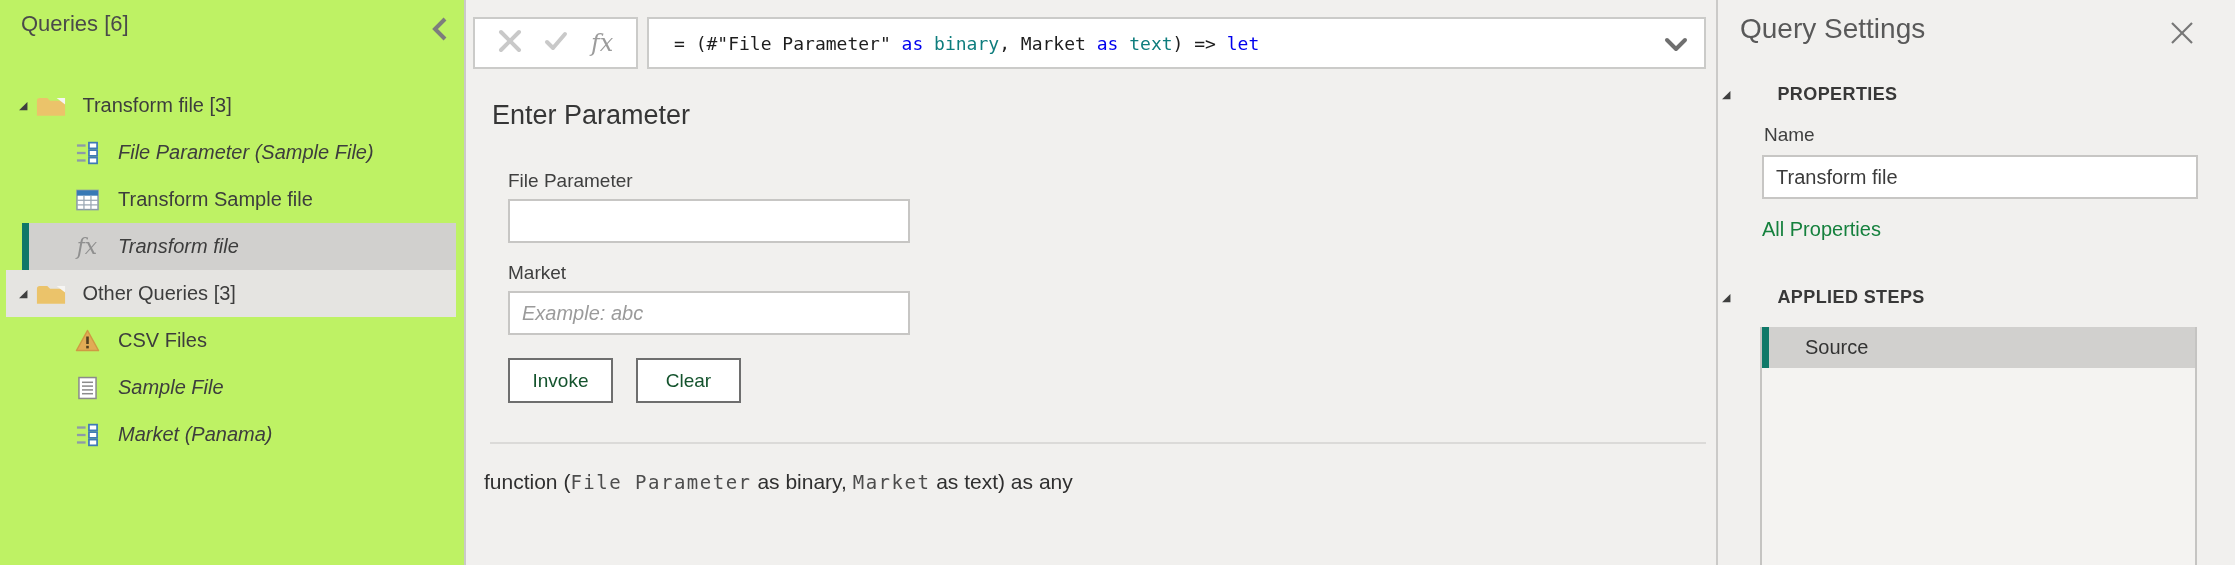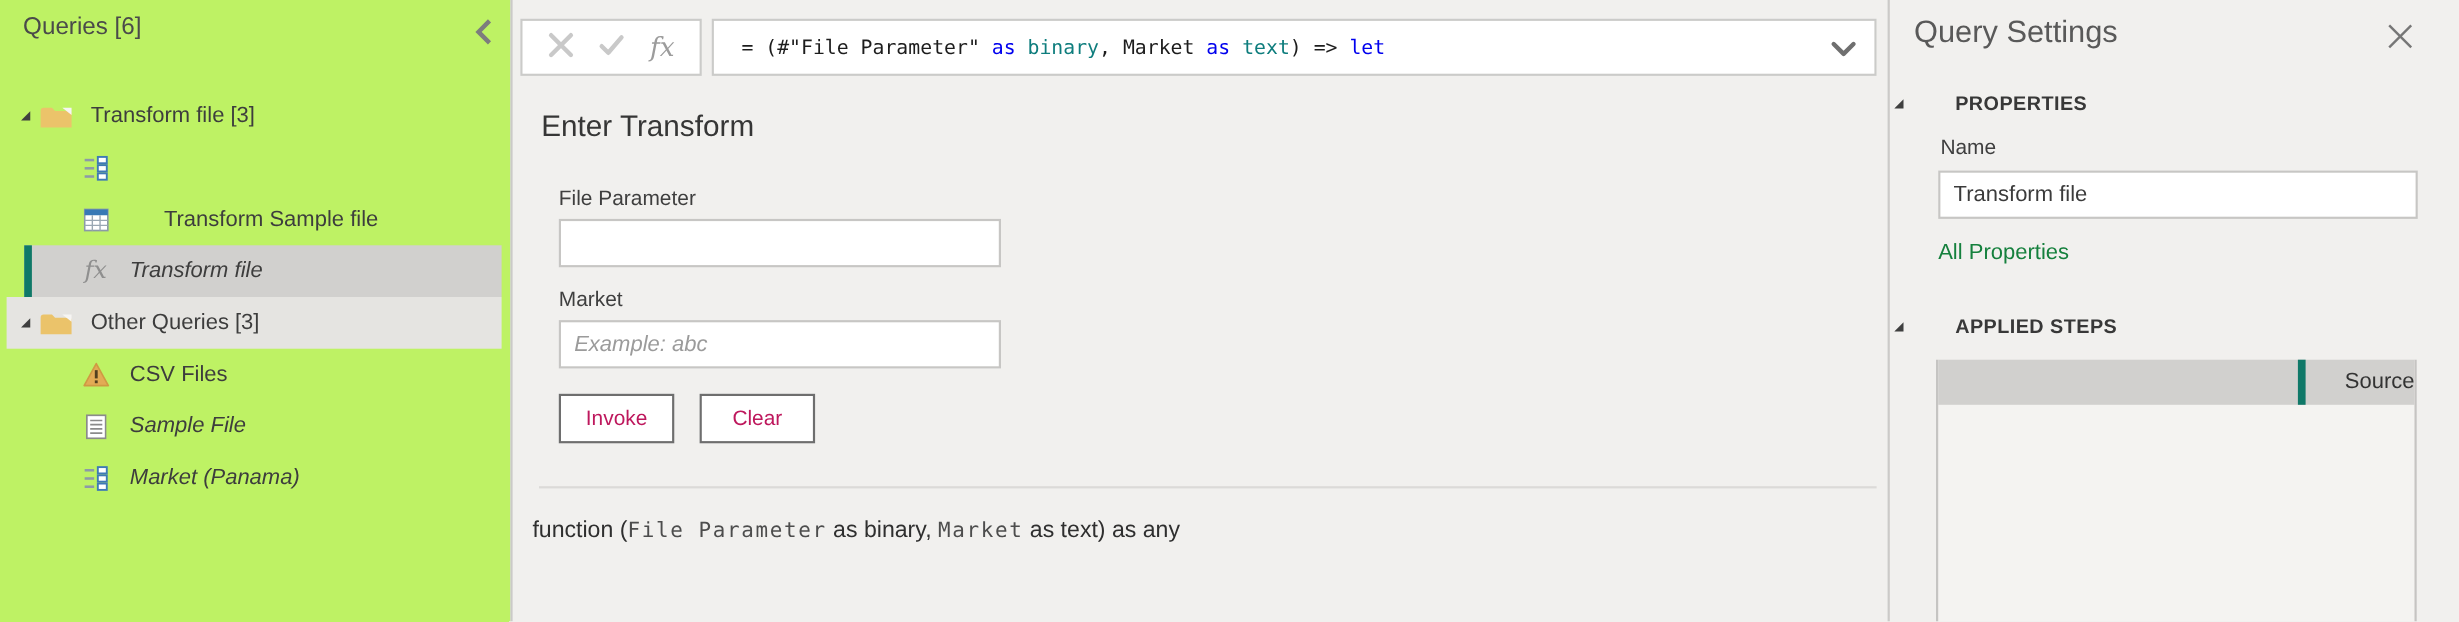--- a/index.html
+++ b/index.html
@@ -28,37 +28,37 @@
   .fb-input{left:647px;top:17px;width:1059px;height:52px;display:flex;align-items:center;padding-left:25px;cursor:text;}
   .formula-text{font-family:"DejaVu Sans Mono",monospace;font-size:18px;color:#1d1d1d;white-space:pre;}
   .fb-chevron{position:absolute;right:16px;top:18px;cursor:pointer;}
   
   .heading{position:absolute;left:492px;top:100px;font-size:27px;color:#363636;}
   .field-label{position:absolute;font-size:19px;color:#3f3f3f;}
   .txt-input{position:absolute;width:402px;height:44px;box-sizing:border-box;border:2px solid #c7c6c4;background:#fff;
     font-family:"Liberation Sans",sans-serif;font-size:20px;color:#3b3b3b;padding:0 12px;outline:none;}
   .txt-input::placeholder{font-style:italic;color:#9b9b9b;}
   .btn{position:absolute;top:358px;width:105px;height:45px;background:#fff;border:2px solid #6e6e6e;
-    font-family:"Liberation Sans",sans-serif;font-size:19px;color:#be185d;cursor:pointer;}
+    font-family:"Liberation Sans",sans-serif;font-size:19px;color:#14532d;cursor:pointer;}
   .form-divider{position:absolute;left:490px;top:442px;width:1216px;height:2px;background:#dbdad8;}
   .signature{position:absolute;left:484px;top:470px;font-size:21px;color:#2f2f2f;white-space:pre;}
   .sig-mono{font-family:"DejaVu Sans Mono",monospace;font-size:19px;letter-spacing:1.5px;color:#4d4d4d;}
   
   .rpanel-divider{position:absolute;left:1716px;top:0;width:2px;height:565px;background:#cbcac8;}
   .qs-title{position:absolute;left:1740px;top:13px;font-size:28px;color:#595959;}
   .close-btn{position:absolute;left:2170px;top:21px;width:24px;height:24px;cursor:pointer;}
   .section-hdr{position:absolute;left:1722px;display:flex;align-items:center;cursor:pointer;}
   .section-hdr .lbl{font-size:18px;font-weight:bold;color:#383838;letter-spacing:0.4px;padding-left:36px;}
   .name-label{position:absolute;left:1764px;top:124px;font-size:19px;color:#3f3f3f;}
   .name-input{left:1762px;top:155px;width:436px;}
   .link{position:absolute;left:1762px;top:218px;font-size:20px;color:#15803d;cursor:pointer;text-align:center;}
   .steps-box{position:absolute;left:1760px;top:327px;width:437px;height:238px;background:#f4f3f1;
     border-left:2px solid #c5c4c2;border-right:2px solid #c5c4c2;box-sizing:border-box;}
   .step-row{height:41px;display:flex;align-items:center;font-size:20px;color:#333;cursor:pointer;}
-  .step-row.sel{background:#d1d0ce;justify-content:flex-end;}
+  .step-row.sel{background:#d1d0ce;}
   .step-row .accent-bar{margin-right:36px;}
 </style>
 </head>
 <body>
 
 <div class="sidebar">
   <div class="queries-title">Queries [6]</div>
   <div class="collapse-btn">
     <span>
       <svg width="22" height="26" viewBox="0 0 22 26">
@@ -81,22 +81,23 @@
         <span class="tree-ico">
           <svg width="23" height="24" viewBox="0 0 24 24">
             <rect x="1" y="3" width="9" height="2.4" fill="#8d9aa8"></rect>
             <rect x="1" y="10.8" width="9" height="2.4" fill="#8d9aa8"></rect>
             <rect x="1" y="18.6" width="9" height="2.4" fill="#8d9aa8"></rect>
             <rect x="13.5" y="1.2" width="8.5" height="6" fill="#fff" stroke="#3e7ab6" stroke-width="1.8"></rect>
             <rect x="13.5" y="9" width="8.5" height="6" fill="#fff" stroke="#3e7ab6" stroke-width="1.8"></rect>
             <rect x="13.5" y="16.8" width="8.5" height="6" fill="#fff" stroke="#3e7ab6" stroke-width="1.8"></rect>
           </svg>
         </span>
-      </div>
-      <div class="tree-row" style="top: 94px; left: 0px; padding-left: 72px; gap: 31px;">
+        <span class="it">File Parameter (Sample File)</span>
+      </div>
+      <div class="tree-row" style="top: 94px; left: 0px; padding-left: 72px;">
         <span class="tree-ico">
           <svg width="23" height="22" viewBox="0 0 24 22">
             <rect x="1" y="1" width="22" height="20" fill="#fff" stroke="#8b9aa7" stroke-width="1.6"></rect>
             <rect x="1" y="1" width="22" height="5.5" fill="#3879b5"></rect>
             <line x1="8.3" y1="6.5" x2="8.3" y2="21" stroke="#9aa7b3" stroke-width="1.3"></line>
             <line x1="15.6" y1="6.5" x2="15.6" y2="21" stroke="#9aa7b3" stroke-width="1.3"></line>
             <line x1="1" y1="11.3" x2="23" y2="11.3" stroke="#9aa7b3" stroke-width="1.3"></line>
             <line x1="1" y1="16.1" x2="23" y2="16.1" stroke="#9aa7b3" stroke-width="1.3"></line>
           </svg>
         </span>
@@ -174,21 +175,21 @@
 </div>
 <div class="fbox fb-input">
   <span class="formula-text" id="formula-text"><span style="color: rgb(29, 29, 29);">= (#"File Parameter" </span><span style="color: rgb(0, 0, 238);">as</span><span style="color: rgb(29, 29, 29);"> </span><span style="color: rgb(14, 125, 125);">binary</span><span style="color: rgb(29, 29, 29);">, Market </span><span style="color: rgb(0, 0, 238);">as</span><span style="color: rgb(29, 29, 29);"> </span><span style="color: rgb(14, 125, 125);">text</span><span style="color: rgb(29, 29, 29);">) =&gt; </span><span style="color: rgb(0, 0, 238);">let</span></span>
   <span class="fb-chevron">
     <svg width="24" height="16" viewBox="0 0 24 16">
         <polyline points="3,3 12,12 21,3" fill="none" stroke="#6f6f6f" stroke-width="4" stroke-linecap="round" stroke-linejoin="round"></polyline>
       </svg>
   </span>
 </div>
 
-<div class="heading">Enter Transform</div>
+<div class="heading">Enter Parameter</div>
 
 <div class="field-label" style="left:508px;top:170px">File Parameter</div>
 <input class="txt-input" style="left: 508px; top: 199px;" value="">
 
 <div class="field-label" style="left:508px;top:262px">Market</div>
 <input class="txt-input" style="left: 508px; top: 291px;" placeholder="Example: abc">
 
 <button class="btn" style="left:508px">Invoke</button>
 <button class="btn" style="left:636px">Clear</button>
 

